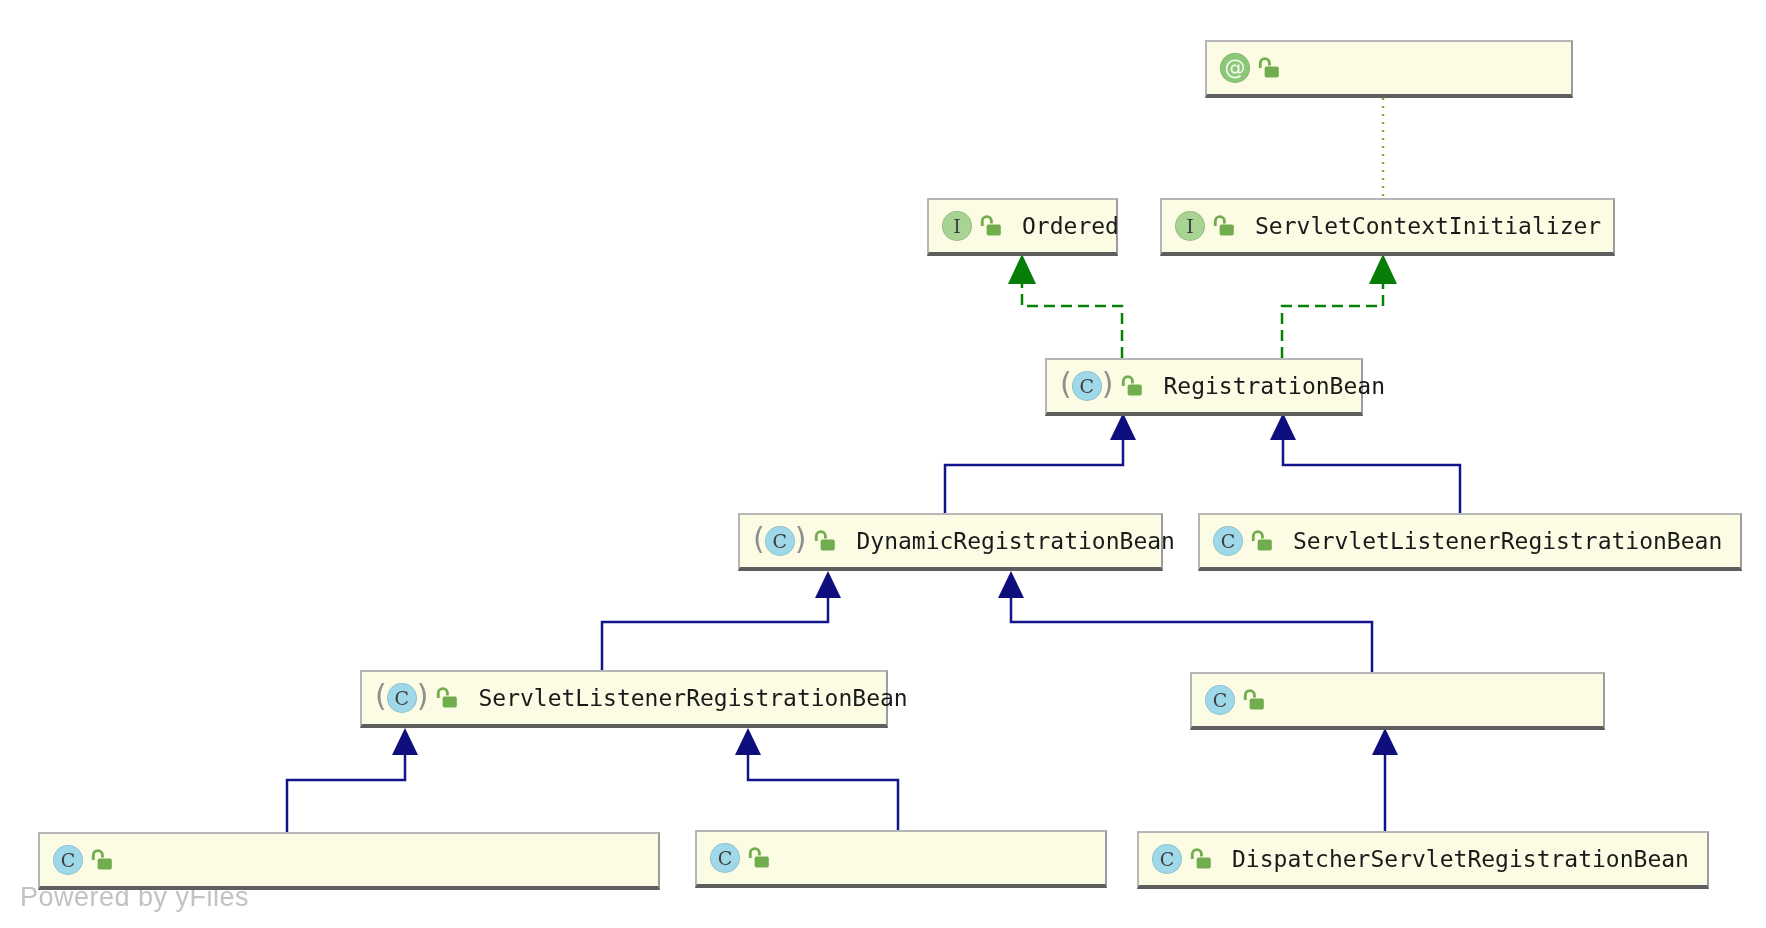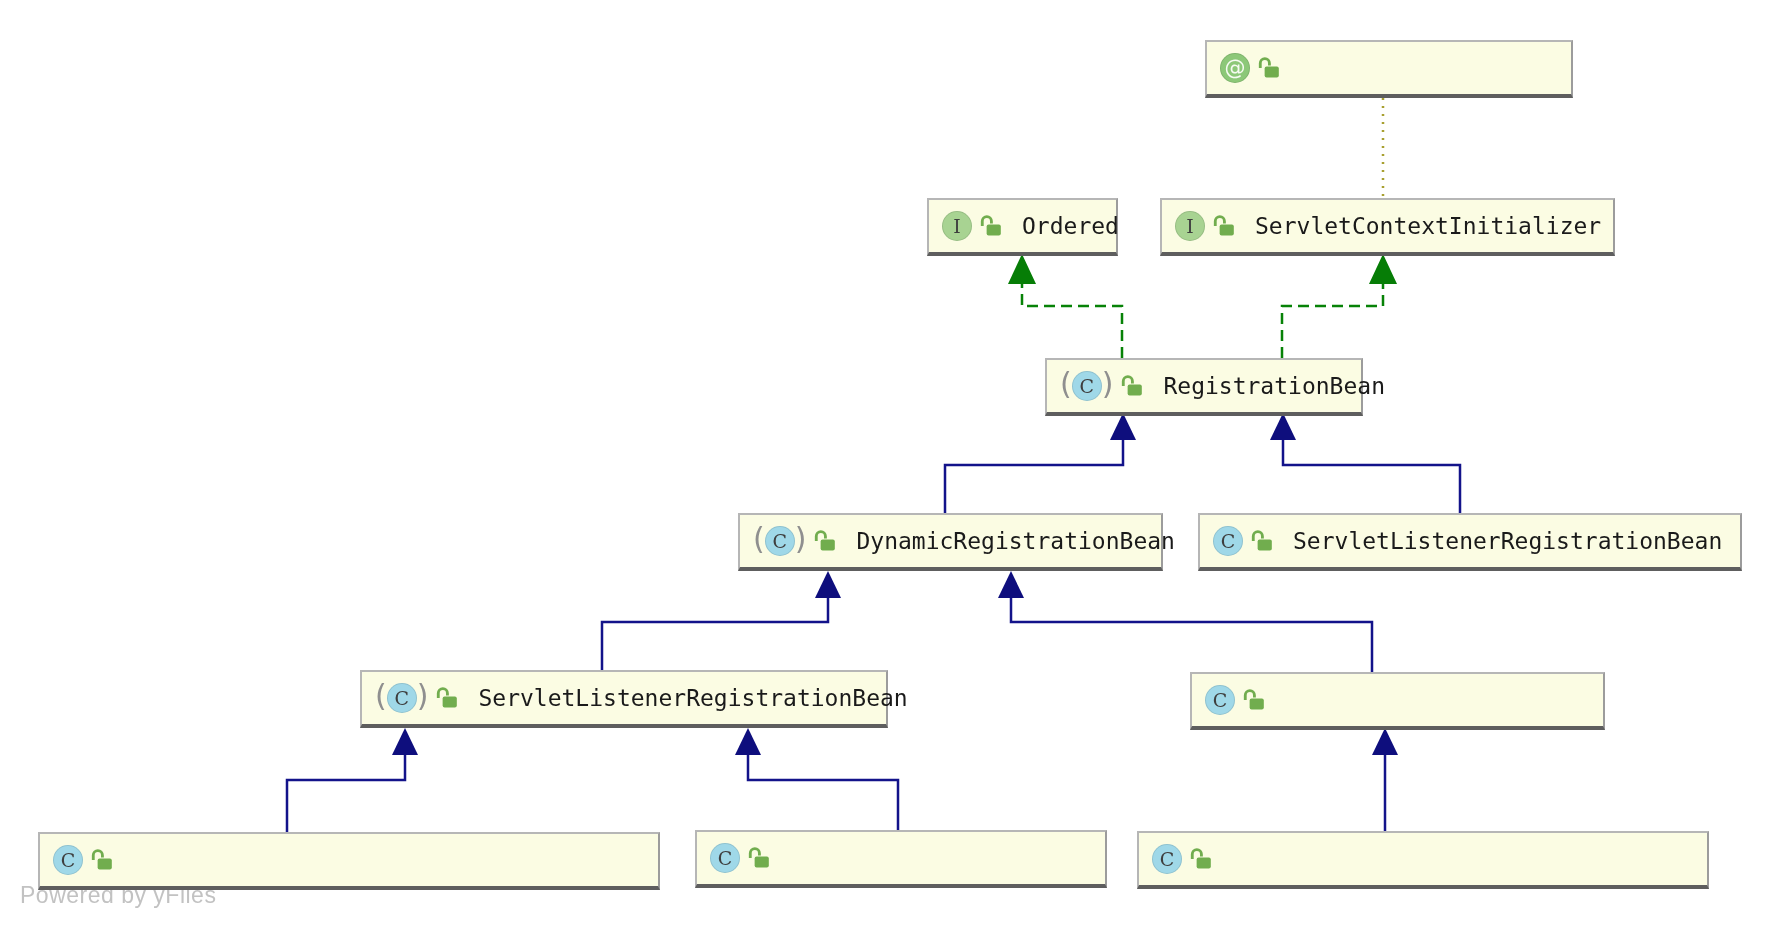--- a/index.html
+++ b/index.html
@@ -49,21 +49,21 @@
     font-family:"DejaVu Sans","Liberation Sans",sans-serif; }
   .label {
     margin-left:19px;
     font-size:23px;
     color:#1a1a1a;
   }
   #watermark {
     position:absolute;
     left:20px; top:882px;
     font-family:"Liberation Sans","DejaVu Sans",sans-serif;
-    font-size:23px;
+    font-size:27px;
     color:#c2c2c2;
     letter-spacing:0.5px;
   }
   .edge-extends { stroke:#13138a; stroke-width:2.5; fill:none; }
   .edge-implements { stroke:#078207; stroke-width:2.5; fill:none; stroke-dasharray:11 6; }
   .edge-annotation-link { stroke:#a8a030; stroke-width:2.5; fill:none; stroke-dasharray:2 6; }
   .head-extends { fill:#0e0e7d; stroke:none; }
   .head-implements { fill:#067d06; stroke:none; }
 </style>
 </head>
@@ -237,14 +237,15 @@
     <div class="node" style="left: 1137px; top: 831px; width: 572px;">
       <span class="iconwrap">
         <span class="stereo">
           <span class="circ class">C</span>
         </span>
         <svg width="24" height="24" viewBox="0 0 22 22">
           <path d="M3 11 V6.6 a4.2 4.2 0 0 1 8.4 0 V8.6" fill="none" stroke="#71ad4e" stroke-width="2.6"></path>
           <rect x="7" y="9.6" width="13" height="10" rx="1.8" fill="#71ad4e"></rect>
         </svg>
       </span>
+      <span class="label">DispatcherServletRegistrationBean</span>
     </div>
   </div>
 
 </body></html>

